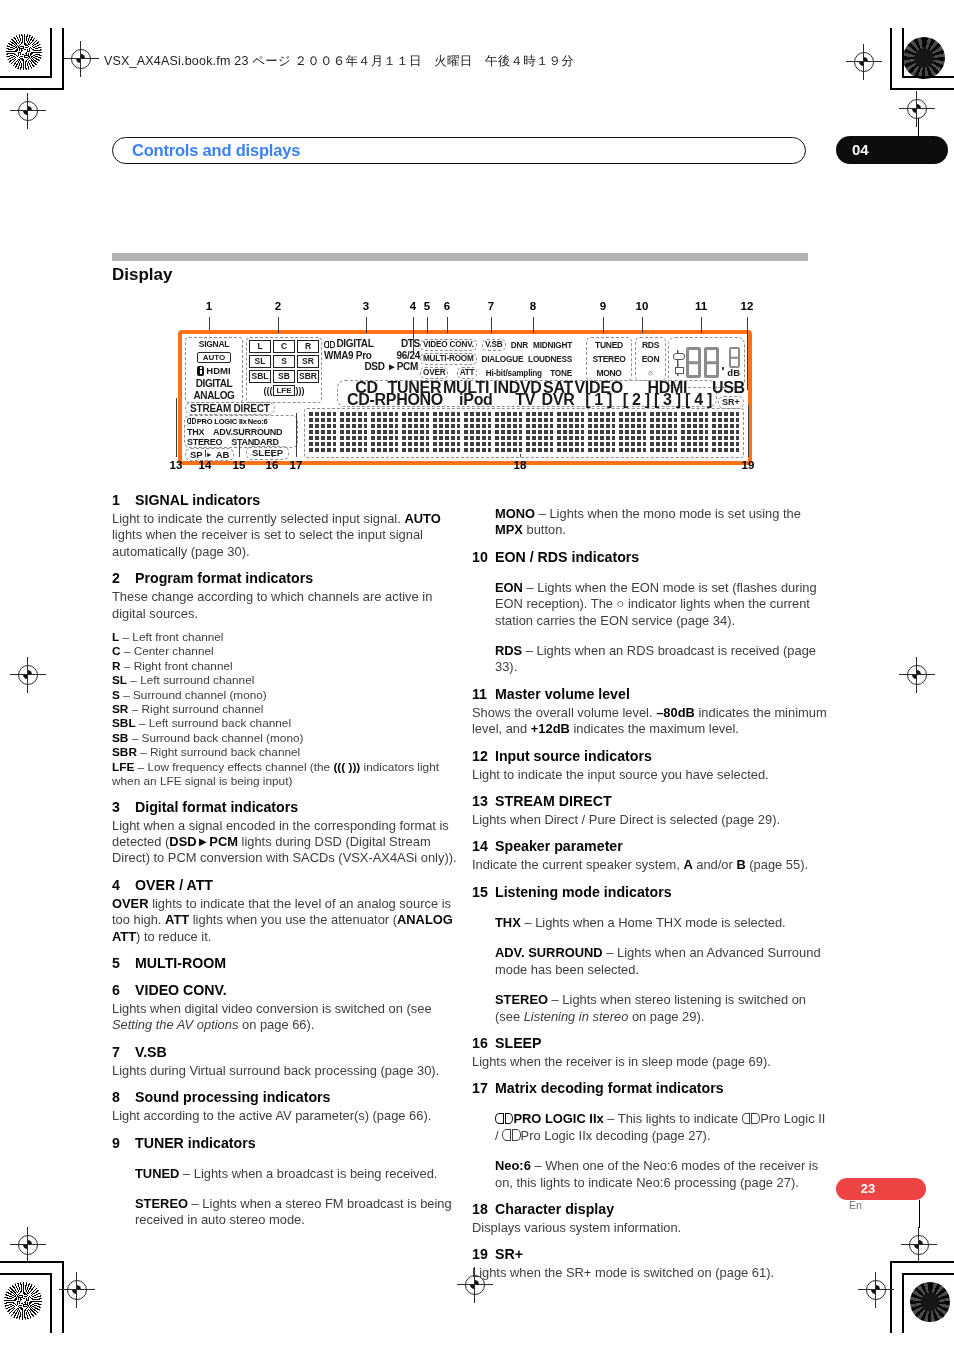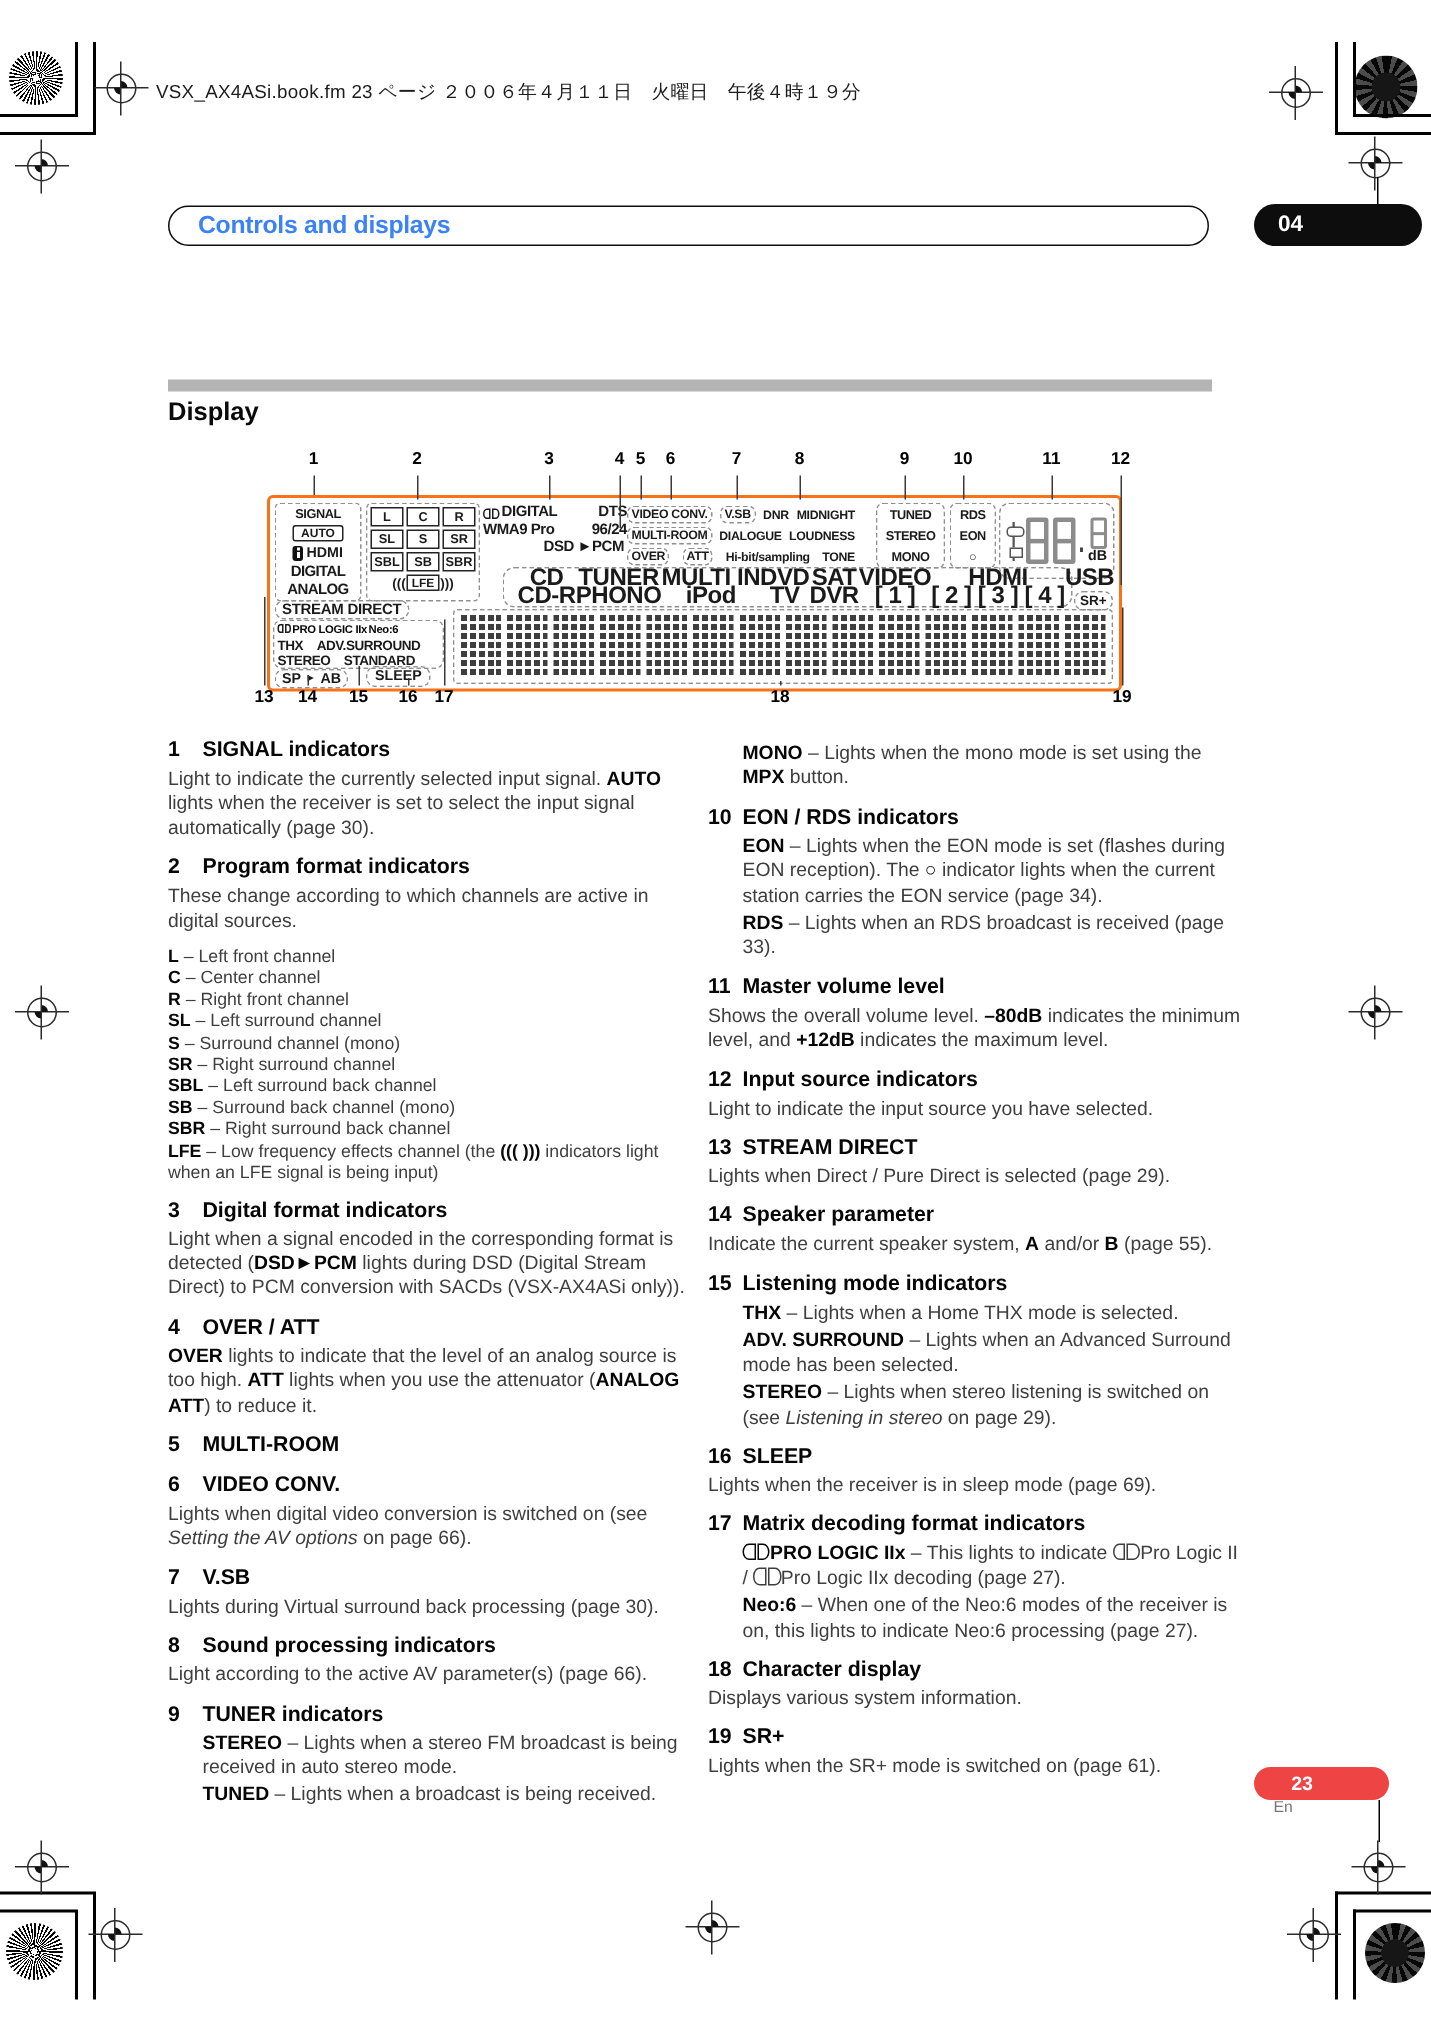--- a/index.html
+++ b/index.html
@@ -28,21 +28,21 @@
         border-radius:14px;box-sizing:border-box}
   .tbar span{position:absolute;left:19px;top:3px;font-size:16.5px;font-weight:bold;color:#3b82f6;letter-spacing:-.2px}
   .chnum{position:absolute;left:836px;top:136px;width:112px;height:28px;background:#0d0d0d;border-radius:14px}
   .chnum span{position:absolute;left:16px;top:5px;color:#fff;font-size:15px;font-weight:bold}
   .graybar{position:absolute;left:112px;top:253px;width:696px;height:8px;background:#b4b4b4}
   .sectitle{position:absolute;left:112px;top:265px;font-size:17px;font-weight:bold;color:#0a0a0a}
 
   
   .callnum{position:absolute;transform:translateX(-50%);font-weight:bold;font-size:11.5px;color:#000}
   .callline{position:absolute;width:1.2px;background:#3a3a3a}
-  .panel{position:absolute;left:178px;top:330px;width:566px;height:127px;border:2px solid #f97316;
+  .panel{position:absolute;left:178px;top:330px;width:566px;height:127px;border:4px solid #f97316;
          border-radius:4px;box-sizing:content-box}
   .panel *{box-sizing:border-box}
   .pblk{position:absolute}
 
   .sigblk{left:3px;top:3px;width:58px;height:66px;border:1px dashed #8f8f8f;border-radius:4px;
           display:flex;flex-direction:column;justify-content:space-between;align-items:center;padding:1px 0}
   .siglabel{font-size:8.5px;font-weight:bold;letter-spacing:-.3px}
   .autobox{border:1.5px solid #222;border-radius:2px;font-size:8px;font-weight:bold;padding:0 5px;line-height:9px}
   .hdmirow{display:flex;align-items:center;gap:2px;font-size:9.5px;font-weight:bold}
   .hdmi-i{display:inline-block;width:7px;height:10px;background:#111;border-radius:2px;position:relative}
@@ -117,21 +117,21 @@
   .crow{height:4px;margin:0 0 2px;background:repeating-linear-gradient(90deg,#3e3e3e 0 4px,transparent 4px 6px)}
 
   
   .col{position:absolute;top:492px;width:354px}
   #colL{left:112px}
   #colR{left:472px;width:356px}
   .h{display:flex;margin:10px 0 2px;font-weight:bold;color:#060606;font-size:14.2px;line-height:17px}
   .hn{width:23px;flex:none}
   .col .sec:first-child .h{margin-top:0}
   .bp{margin:1px 0 0;font-size:12.9px;line-height:16.4px;color:#3e3e3e}
-  .bp.sub{margin-left:23px;margin-top:2px}
+  .bp.sub{margin-left:23px;margin-top:14px}
   .b{font-weight:bold;color:#060606}
   .i{font-style:italic}
   .defs{margin-top:8px;font-size:11.8px;line-height:14.4px;color:#3e3e3e}
 
   
   .pgpill{position:absolute;left:836px;top:1178px;width:90px;height:22px;background:#ef4444;border-radius:11px}
   .pgpill span{position:absolute;left:0;right:26px;top:3px;text-align:center;color:#fff;font-size:13px;font-weight:bold}
   .lang{position:absolute;left:849px;top:1199px;font-size:10.5px;color:#767676}
 </style>
 </head>
@@ -605,22 +605,22 @@
           <span class="hn">8</span>
           <span class="ht">Sound processing indicators</span>
         </div>
         <p class="bp"><span>Light according to the active AV parameter(s) (page 66).</span></p>
       </div>
       <div class="sec">
         <div class="h">
           <span class="hn">9</span>
           <span class="ht">TUNER indicators</span>
         </div>
+        <p class="bp sub"><span class="b">TUNED</span><span> – Lights when a broadcast is being received.</span></p>
         <p class="bp sub"><span class="b">STEREO</span><span> – Lights when a stereo FM broadcast is being received in auto stereo mode.</span></p>
-        <p class="bp sub"><span class="b">TUNED</span><span> – Lights when a broadcast is being received.</span></p>
       </div>
     </div>
   <div class="col" id="colR">
       <div class="sec">
         <p class="bp sub"><span class="b">MONO</span><span> – Lights when the mono mode is set using the </span><span class="b">MPX</span><span> button.</span></p>
       </div>
       <div class="sec">
         <div class="h">
           <span class="hn">10</span>
           <span class="ht">EON / RDS indicators</span>

